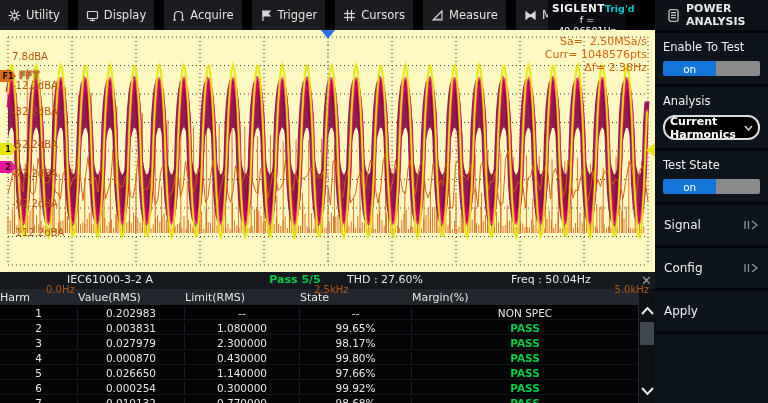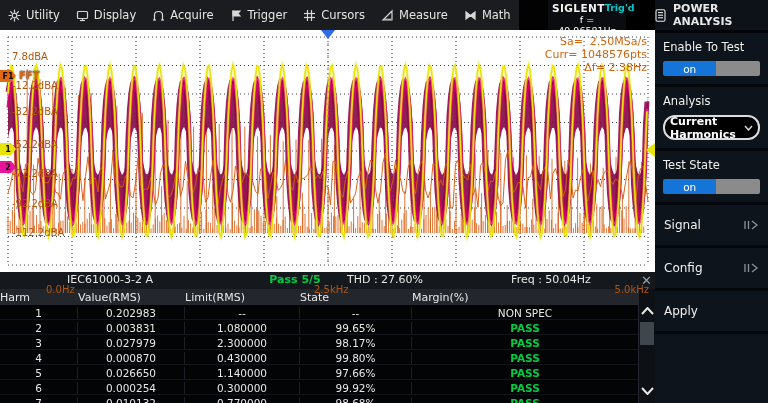--- a/index.html
+++ b/index.html
@@ -1,33 +1,33 @@
 <!DOCTYPE html>
 <html><head>
 <meta charset="utf-8">
 <style>
   html,body{margin:0;padding:0;background:#000;}
   body{width:768px;height:403px;position:relative;overflow:hidden;
        font-family:"DejaVu Sans","Liberation Sans",sans-serif;color:#e8e8e8;}
 
   
   #menubar{position:absolute;left:0;top:0;width:548px;height:30px;background:#020202;
-           display:flex;overflow:hidden;}
+           display:flex;gap:10px;overflow:hidden;}
   .menu-item{background:#1b1c1f;height:30px;display:flex;align-items:center;gap:5px;
              padding:0 8px;font-size:11.5px;color:#e4e4e4;white-space:nowrap;cursor:default;}
   .micon{display:flex;align-items:center;}
   #scopebox{position:absolute;left:548px;top:0;width:78px;height:30px;background:#0b0c10;
             box-sizing:border-box;padding:2px 4px 1px 4px;display:flex;flex-direction:column;justify-content:space-between;}
-  #scopebox .row1{display:flex;justify-content:space-between;align-items:flex-start;}
+  #scopebox .row1{display:flex;justify-content:space-between;align-items:center;}
   .brand{font-size:10.5px;font-weight:bold;letter-spacing:.4px;color:#f2f2f2;}
   .trigd{font-size:9.5px;font-weight:bold;color:#00c8cc;}
   .freq{font-size:9.5px;color:#fafafa;text-align:center;}
 
   
-  #wave{position:absolute;left:0;top:30px;width:655px;height:268px;background:#ffffff;}
+  #wave{position:absolute;left:0;top:30px;width:655px;height:268px;background:#fef9c3;}
   #wave svg{position:absolute;left:0;top:0;}
   .dbl{position:absolute;left:12px;font-size:10px;color:#b2560e;z-index:4;pointer-events:none;}
   .freql{position:absolute;bottom:3px;font-size:10px;color:#b2560e;z-index:4;}
   #fl0{left:46px;} #fl1{left:314px;} #fl2{right:6px;}
   .ann{position:absolute;right:8px;font-size:11px;color:#cf650f;text-align:right;z-index:4;white-space:pre;}
   #ann0{top:5px;} #ann1{top:18px;} #ann2{top:31px;}
   #trigpos{position:absolute;left:321px;top:0;width:0;height:0;z-index:5;
            border-left:7px solid transparent;border-right:7px solid transparent;border-top:9px solid #2f6ce8;}
   #triglvl{position:absolute;right:0;top:113px;width:0;height:0;z-index:5;
            border-top:7px solid transparent;border-bottom:7px solid transparent;border-right:9px solid #e8e40a;}
@@ -58,21 +58,21 @@
           display:flex;align-items:center;justify-content:center;background:#15181d;}
   #scrollcol{position:absolute;left:638px;top:17px;width:17px;height:114px;background:#0d1015;border-left:1px solid #23262c;}
   .sbtn{position:absolute;left:639px;width:16px;height:15px;display:flex;align-items:center;justify-content:center;}
   #sc-up{top:31px;} #sc-down{top:111px;}
   #sc-thumb{position:absolute;left:640px;top:50px;width:14px;height:23px;background:#3f464e;}
 
   
   #sidebar{position:absolute;left:655px;top:0;width:113px;height:403px;background:#04080c;
            display:flex;flex-direction:column;}
   #shead{height:30px;min-height:30px;background:#0c1218;display:flex;align-items:center;gap:7px;
-         font-size:11px;font-weight:bold;border-bottom:3px solid #02040a;}
+         padding-left:13px;font-size:11px;font-weight:bold;border-bottom:3px solid #02040a;}
   .sec{background:#0e141b;margin-bottom:3px;padding:7px 8px 8px 8px;}
   .slabel{font-size:11.5px;color:#f0f0f0;margin-bottom:7px;}
   .toggle{height:15px;display:flex;border-radius:2px;overflow:hidden;}
   .toggle .on{width:55%;background:#1574d8;color:#fff;font-size:10.5px;
               display:flex;align-items:center;justify-content:center;}
   .toggle .off{flex:1;background:#8b8b8b;}
   .dropdown{height:21px;background:#000;border:2px solid #dcdcdc;border-radius:12px;
             display:flex;align-items:center;justify-content:space-between;padding:0 5px;
             font-weight:bold;font-size:11px;color:#fff;}
   .navrow{background:#0e141b;margin-bottom:3px;padding:13px 9px;display:flex;

